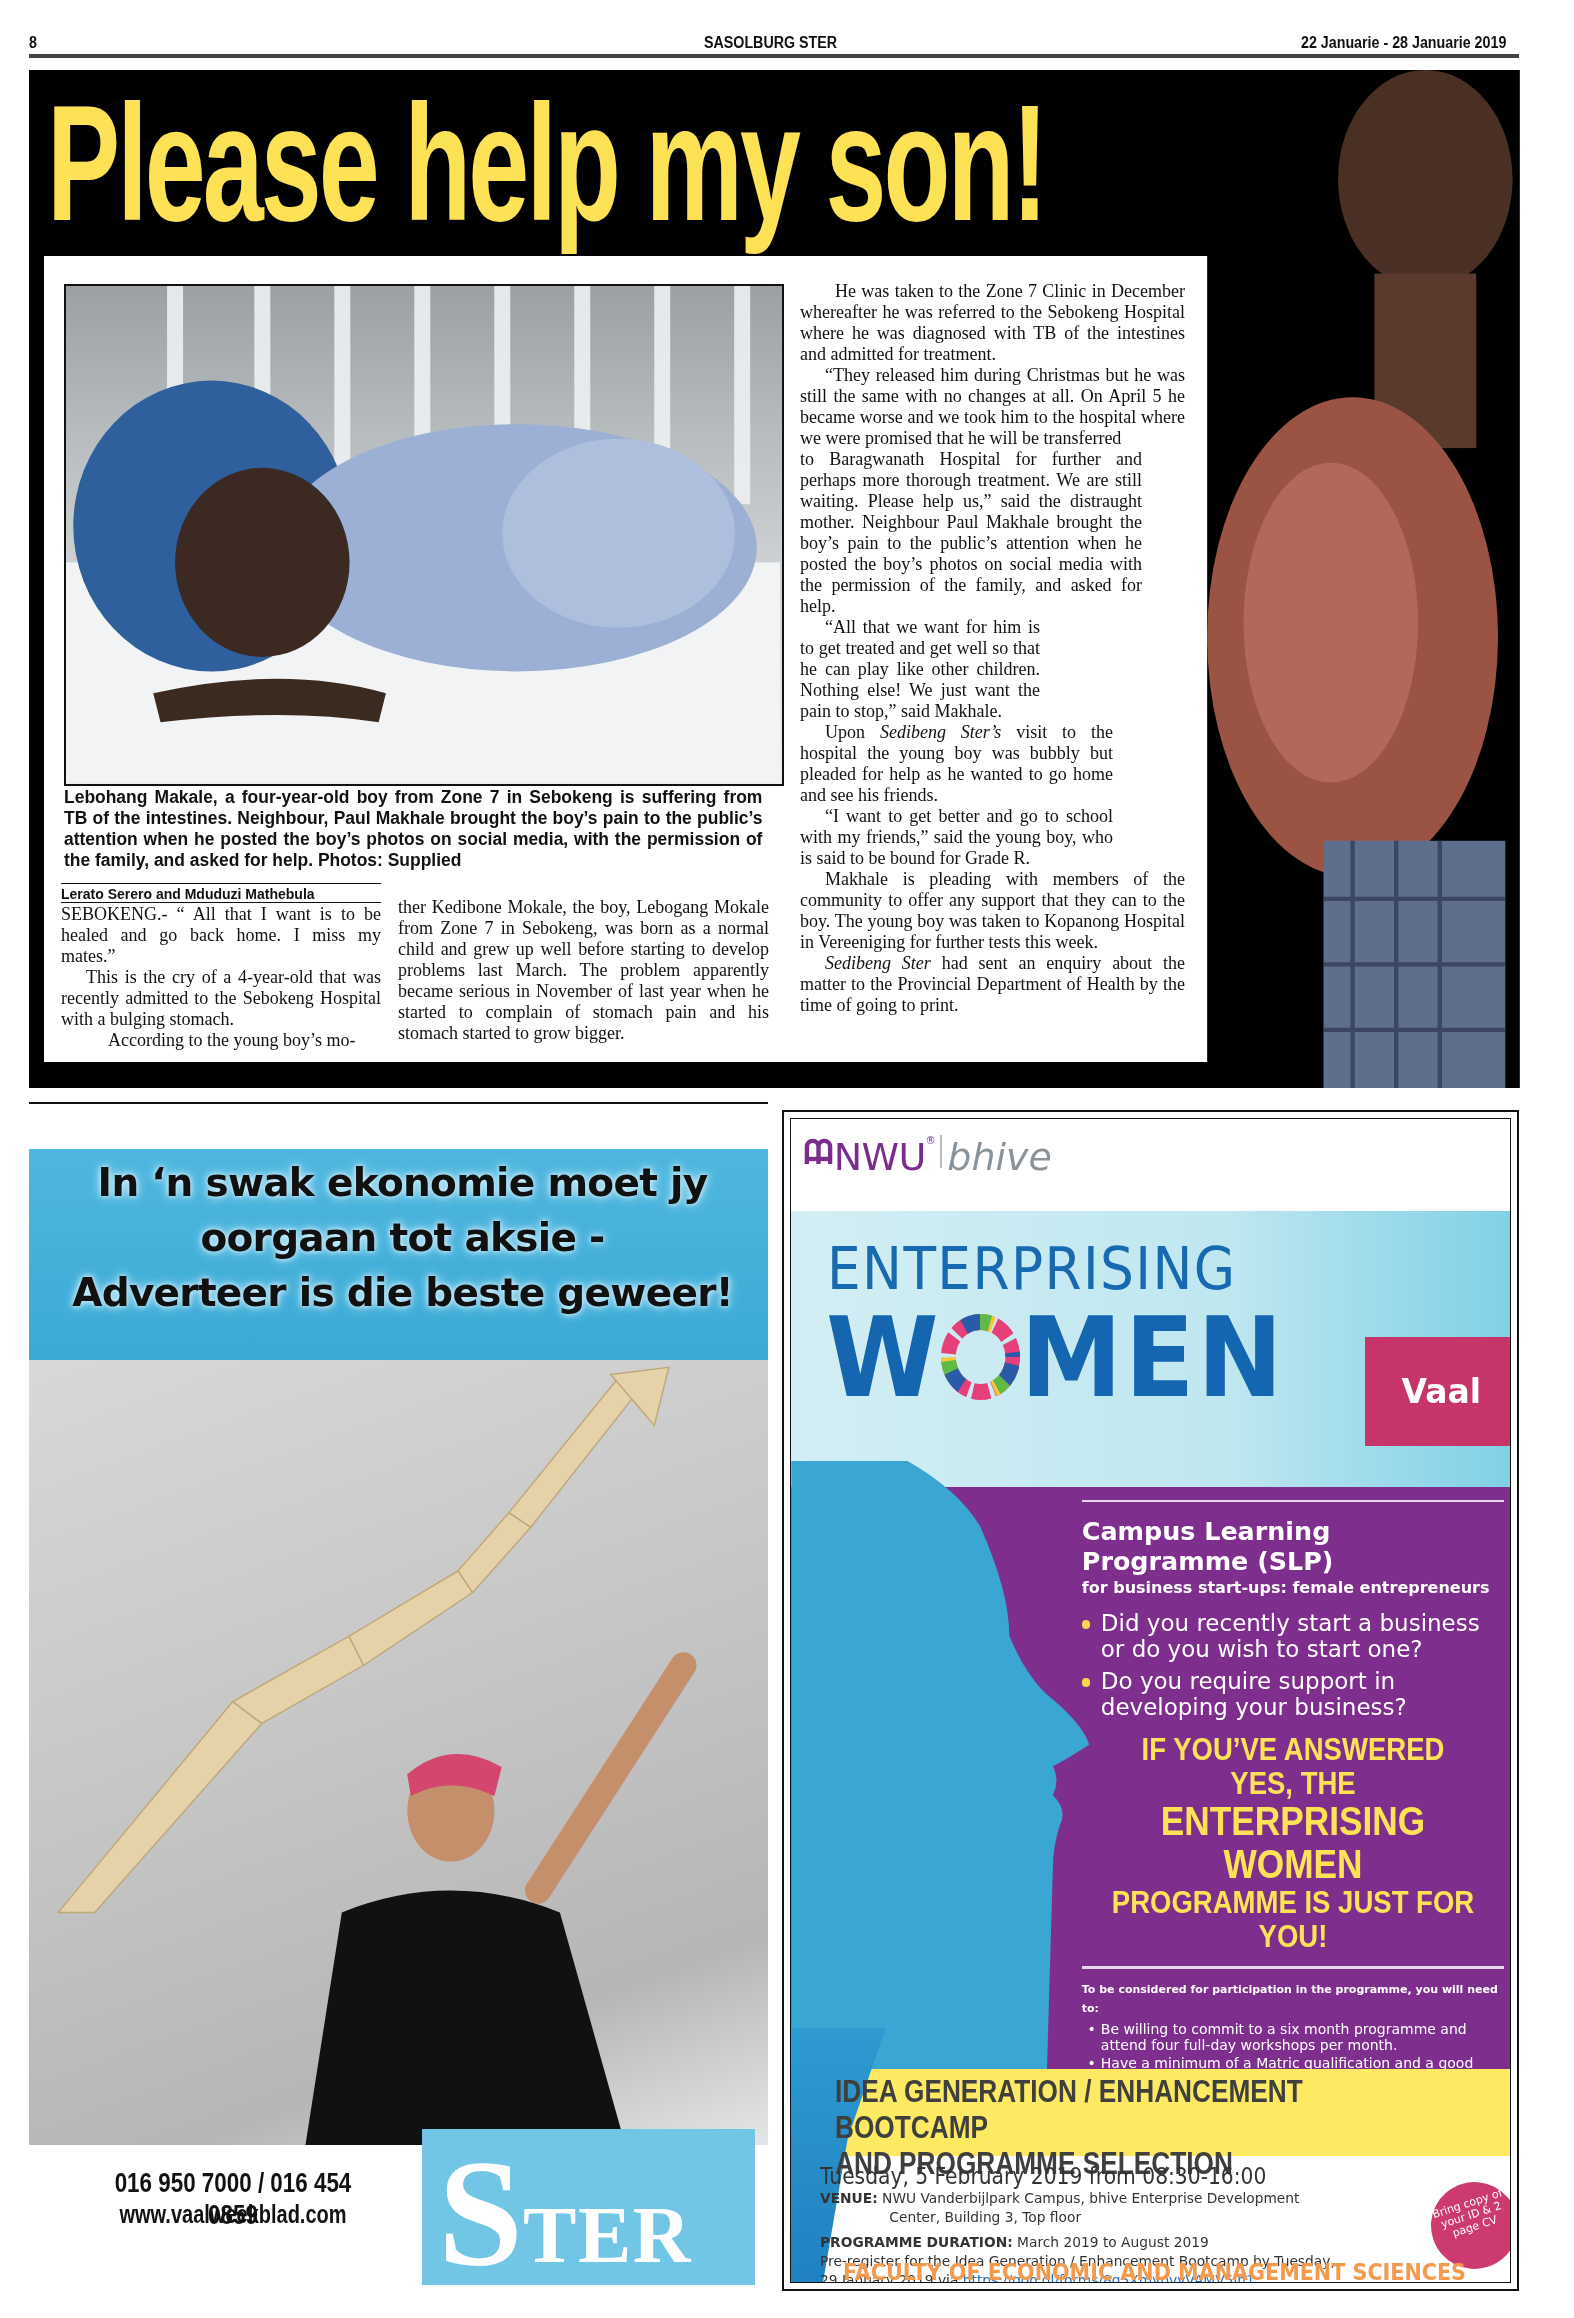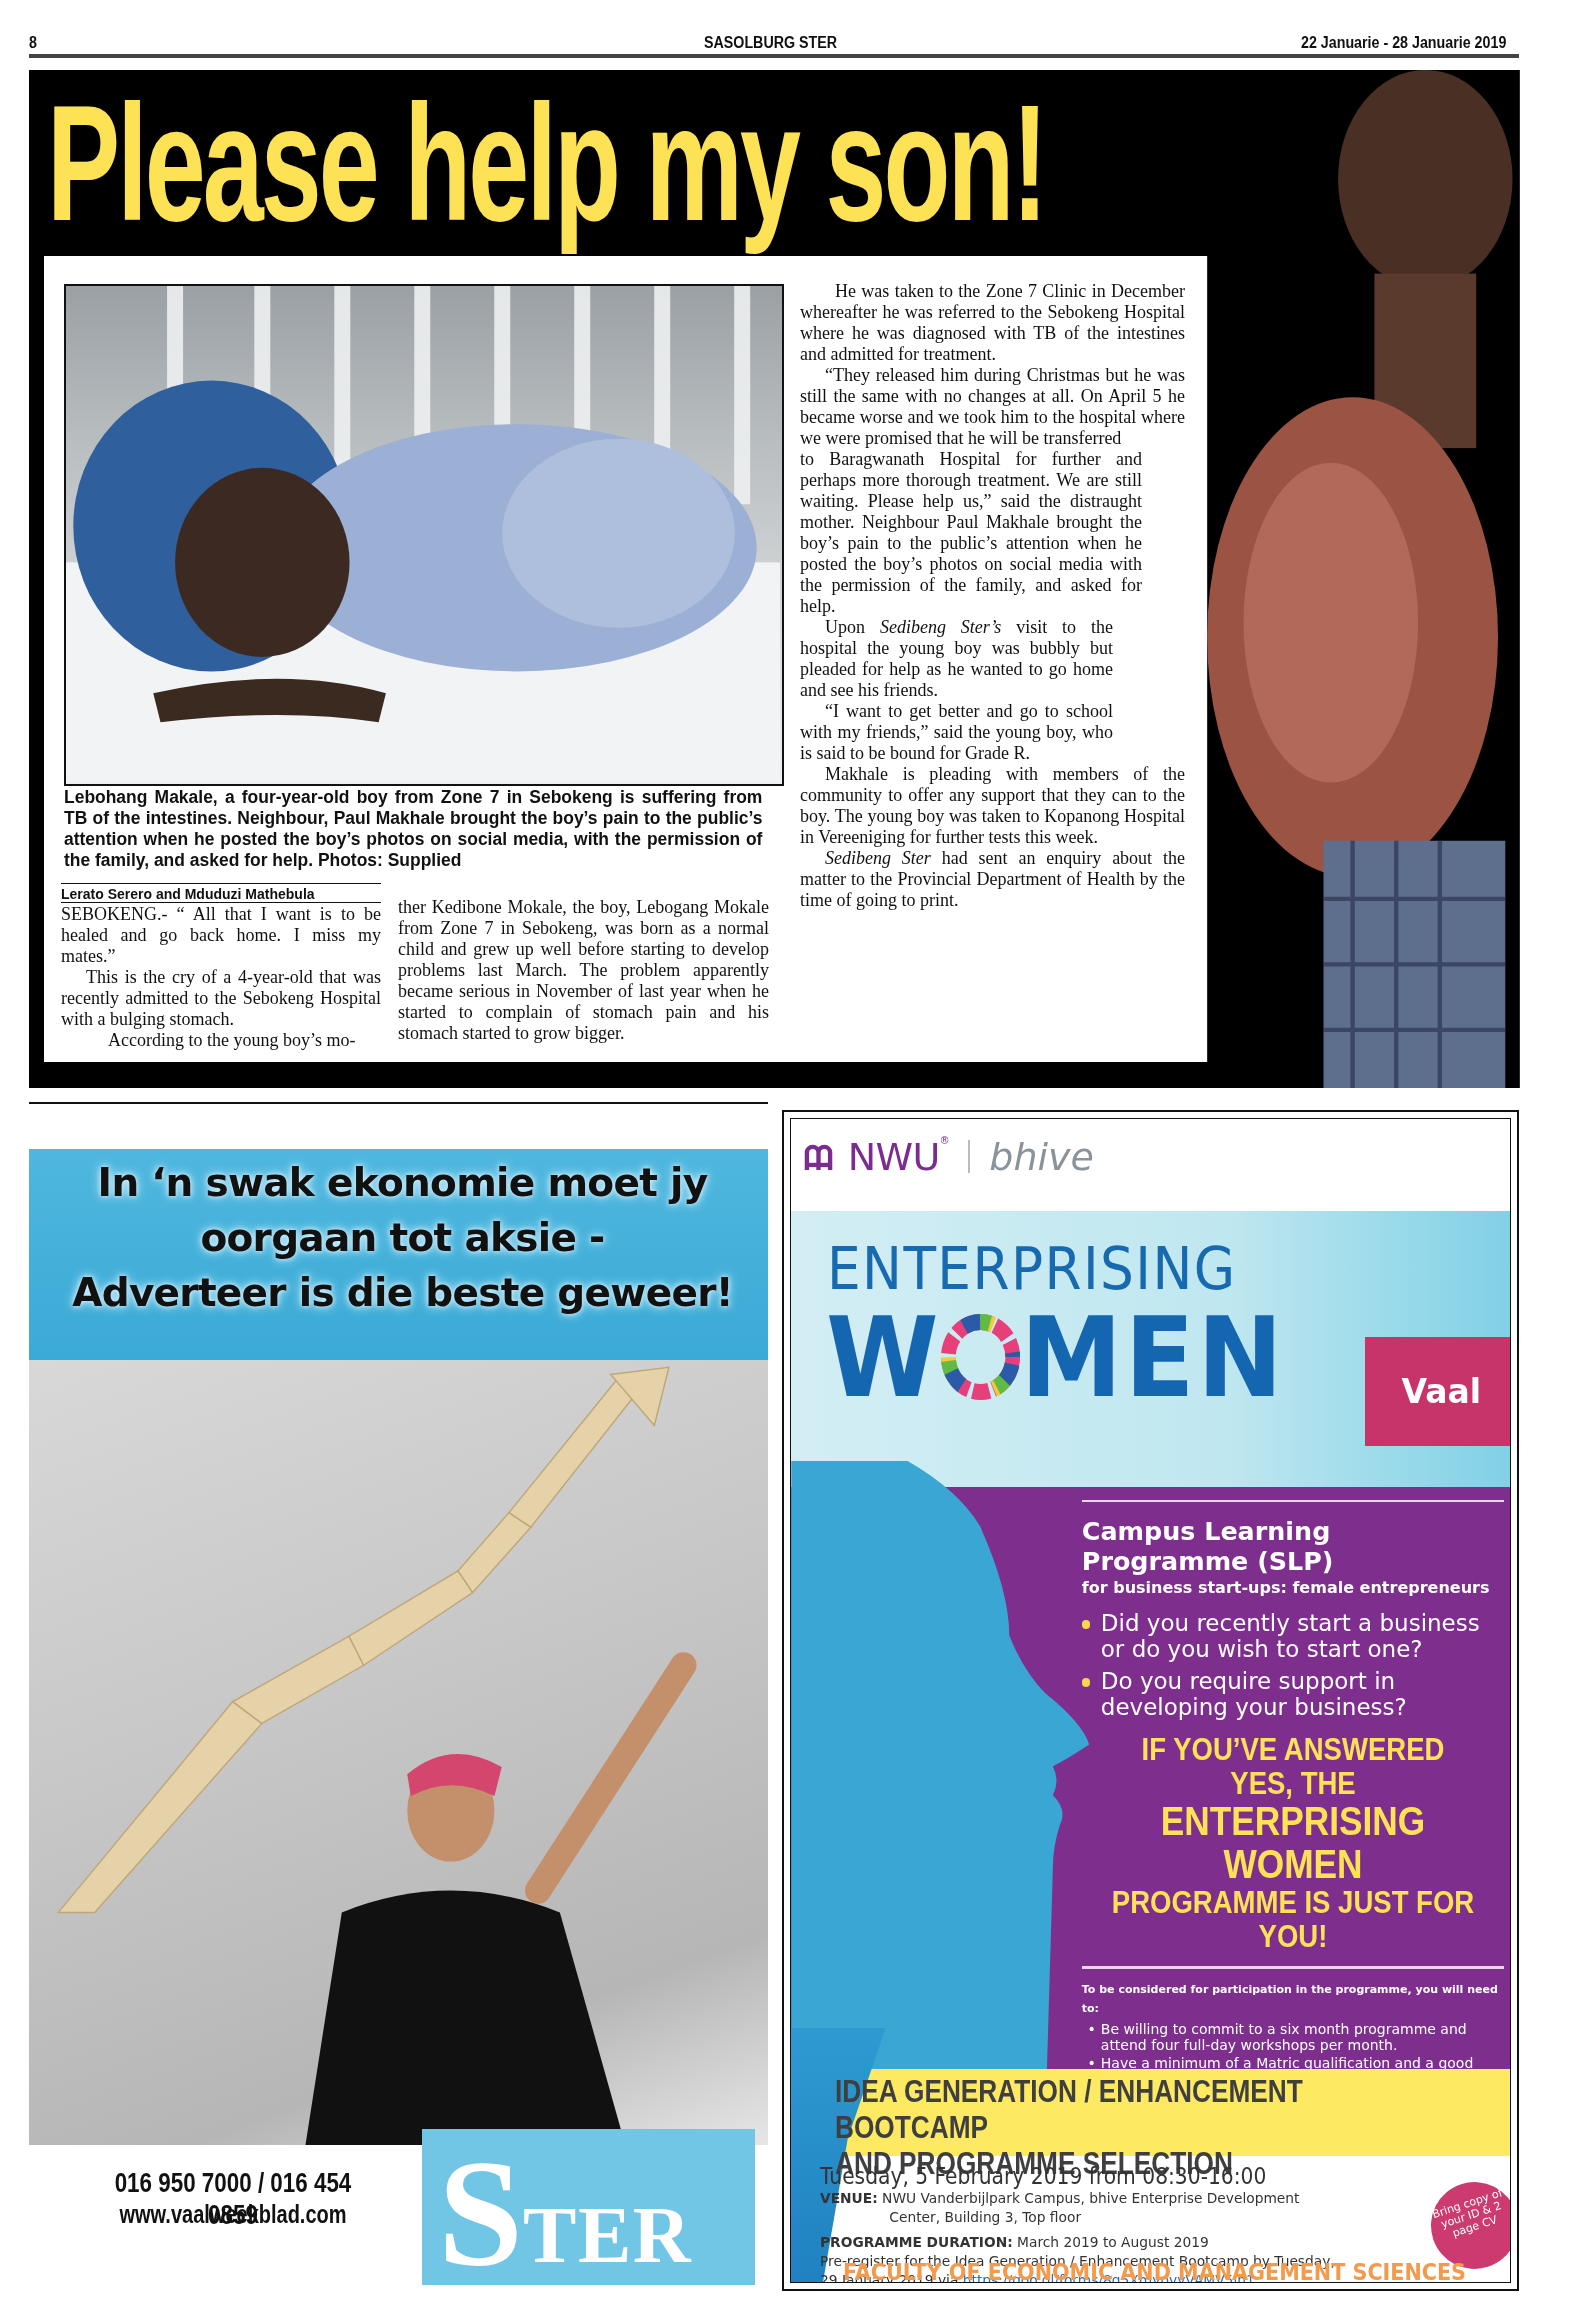--- a/index.html
+++ b/index.html
@@ -40,21 +40,21 @@
   .ad-left-bottom { left: 29px; top: 2145px; width: 739px; height: 145px; background: #fff; }
   .ad-phone { left: 51px; top: 2167px; width: 364px; text-align: center; font-family: "Liberation Sans", sans-serif; font-weight: bold; font-size: 28px; line-height: 32px; transform: scaleX(0.8); transform-origin: center top; }
   .ad-web { left: 51px; top: 2200px; width: 364px; text-align: center; font-family: "Liberation Sans", sans-serif; font-weight: bold; font-size: 25px; transform: scaleX(0.8); transform-origin: center top; }
   .ster-logo { left: 422px; top: 2129px; width: 333px; height: 156px; background: #71c6e6; color: #fff; font-family: "Liberation Serif", serif; font-weight: bold; display: flex; align-items: flex-end; padding: 0 0 13px 16px; }
   .ster-s { font-size: 153px; line-height: 116px; }
   .ster-rest { font-size: 80px; line-height: 73px; letter-spacing: 1.5px; }
 
   
   .nwu { left: 782px; top: 1110px; width: 737px; height: 1181px; border: 2.9px solid #111; background: #fff; overflow: hidden; }
   .nwu-inner { position: absolute; left: 5.8px; top: 5.8px; right: 5.8px; bottom: 5.8px; border: 1.5px solid #111; overflow: hidden; background: #fff; }
-  .nwu-logo-row { left: 13px; top: 16px; display: flex; align-items: center; gap: 15px; }
+  .nwu-logo-row { left: 13px; top: 16px; display: flex; align-items: flex-start; gap: 1px; }
   .nwu-mark { width: 29px; height: 32px; }
   .nwu-text { font-family: "DejaVu Sans", sans-serif; font-size: 38px; color: #7b2c8f; letter-spacing: -0.7px; }
   .nwu-reg { font-size: 10.2px; color:#7b2c8f; vertical-align: top; }
   .nwu-sep { width: 1.5px; height: 33px; background: #bbb; margin: 0 4.4px; }
   .nwu-bhive { font-family: "DejaVu Sans", sans-serif; font-style: italic; font-size: 38px; color: #8a939a; }
   .nwu-top-band { left: 0; top: 92px; width: 727px; height: 276px; background: linear-gradient(90deg,#d3eef4 0%,#bfe7f0 60%,#7fd0e6 100%); }
   .nwu-enter { left: 36px; top: 116px; font-family: "DejaVu Sans", sans-serif; font-size: 58px; color: #1769b0; letter-spacing: 1.5px; font-weight: normal; transform: scaleX(0.92); transform-origin: left top; }
   .nwu-women { left: 35px; top: 183px; font-family: "DejaVu Sans", sans-serif; font-weight: bold; font-size: 111px; color: #1566b0; letter-spacing: 2.9px; line-height: 1; transform: scaleX(0.92); transform-origin: left top; }
   .nwu-vaal { left: 574px; top: 218px; width: 153px; height: 109px; background: #c7346a; color: #fff; font-family: "DejaVu Sans", sans-serif; font-weight: bold; font-size: 33px; display: flex; align-items: center; justify-content: center; }
   .nwu-purple { left: 0; top: 368px; width: 727px; height: 582px; background: #7e2f8e; }
@@ -146,20 +146,21 @@
 </div>
 
 <div class="abs col col2">
   <p class="noind">ther Kedibone Mokale, the boy, Lebogang Mokale from Zone 7 in Sebokeng, was born as a normal child and grew up well before starting to develop problems last March. The problem apparently became serious in November of last year when he started to complain of stomach pain and his stomach started to grow bigger.</p>
 </div>
 
 <div class="abs col col3">
   <p style="text-indent:35px">He was taken to the Zone 7 Clinic in December whereafter he was referred to the Sebokeng Hospital where he was diagnosed with TB of the intestines and admitted for treatment.</p>
   <p>“They released him during Christmas but he was still the same with no changes at all. On April 5 he became worse and we took him to the hospital where we were promised that he will be transferred</p>
   <p class="noind narrow" style="width:342px">to Baragwanath Hospital for further and perhaps more thorough treatment. We are still waiting. Please help us,” said the distraught mother. Neighbour Paul Makhale brought the boy’s pain to the public’s attention when he posted the boy’s photos on social media with the permission of the family, and asked for help.</p>
+  <p class="narrow">“All that we want for him is to get treated and get well so that he can play like other children. Nothing else! We just want the pain to stop,” said Makhale.</p>
   <p class="mid"><span>Upon </span><i>Sedibeng Ster’s</i><span> visit to the hospital the young boy was bubbly but pleaded for help as he wanted to go home and see his friends.</span></p>
   <p class="mid">“I want to get better and go to school with my friends,” said the young boy, who is said to be bound for Grade R.</p>
   <p>Makhale is pleading with members of the community to offer any support that they can to the boy. The young boy was taken to Kopanong Hospital in Vereeniging for further tests this week.</p>
   <p><i>Sedibeng Ster</i><span> had sent an enquiry about the matter to the Provincial Department of Health by the time of going to print.</span></p>
 </div>
 
 <div class="abs ad-left"></div>
 <div class="abs ad-left-blue"></div>
 <div class="abs ad-left-headline">
   <div>In ‘n swak ekonomie moet jy</div>

